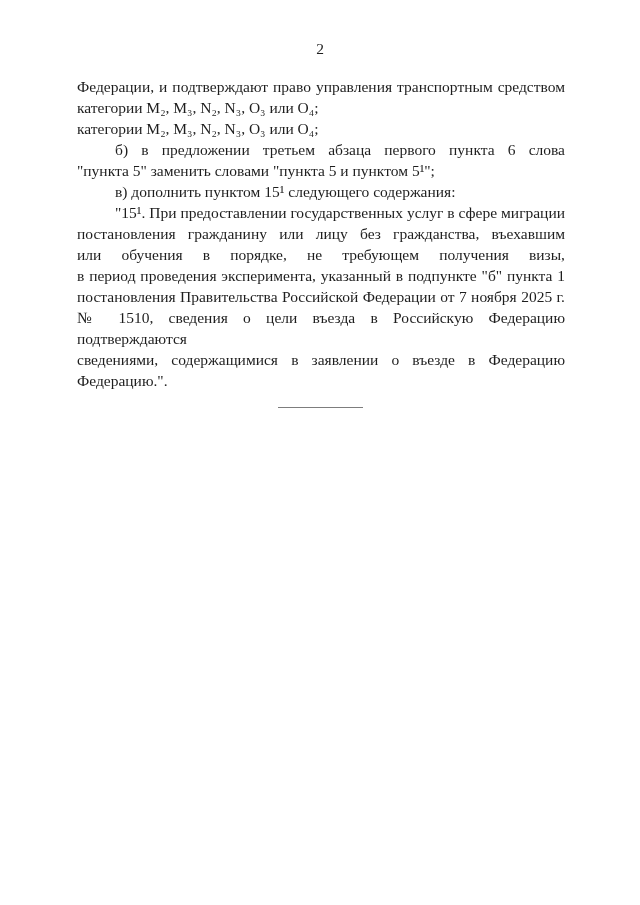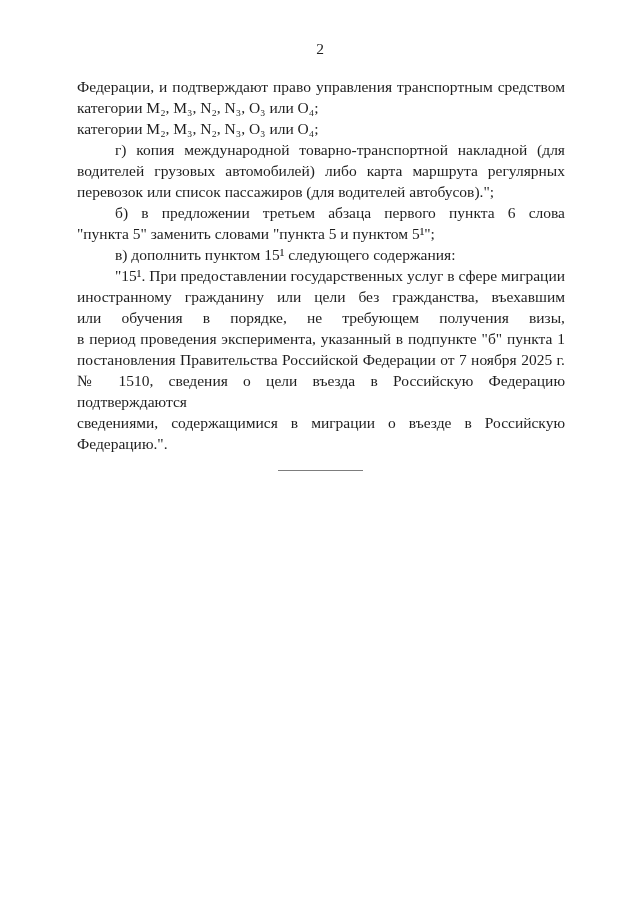--- a/index.html
+++ b/index.html
@@ -55,37 +55,32 @@
 
   <div class="content">
       <div class="para">
         <div class="line jl">Федерации, и подтверждают право управления транспортным средством</div>
         <div class="line ll">категории M₂, M₃, N₂, N₃, O₃ или O₄;</div>
       </div>
       <div class="para">
         <div class="line ll">категории M₂, M₃, N₂, N₃, O₃ или O₄;</div>
       </div>
       <div class="para">
-        <div class="line jl ind">г) копия международной товарно-транспортной накладной (для</div>
-        <div class="line jl">водителей грузовых автомобилей) либо карта маршрута регулярных</div>
-        <div class="line ll">перевозок или список пассажиров (для водителей автобусов).";</div>
-      </div>
-      <div class="para">
         <div class="line jl ind">б) в предложении третьем абзаца первого пункта 6 слова</div>
         <div class="line ll">"пункта 5" заменить словами "пункта 5 и пунктом 5¹";</div>
       </div>
       <div class="para">
         <div class="line ll ind">в) дополнить пунктом 15¹ следующего содержания:</div>
       </div>
       <div class="para">
         <div class="line jl ind">"15¹. При предоставлении государственных услуг в сфере миграции</div>
-        <div class="line jl">иностранному гражданину или цели без гражданства, въехавшим</div>
+        <div class="line jl">постановления гражданину или лицу без гражданства, въехавшим</div>
         <div class="line jl">или обучения в порядке, не требующем получения визы,</div>
         <div class="line jl">в период проведения эксперимента, указанный в подпункте "б" пункта 1</div>
         <div class="line jl">постановления Правительства Российской Федерации от 7 ноября 2025 г.</div>
         <div class="line jl">№ 1510, сведения о цели въезда в Российскую Федерацию подтверждаются</div>
-        <div class="line jl">сведениями, содержащимися в миграции о въезде в Российскую</div>
+        <div class="line jl">сведениями, содержащимися в заявлении о въезде в Федерацию</div>
         <div class="line ll">Федерацию.".</div>
       </div>
     </div>
 
   <div class="separator"></div>
 </div>
 
 </body></html>

